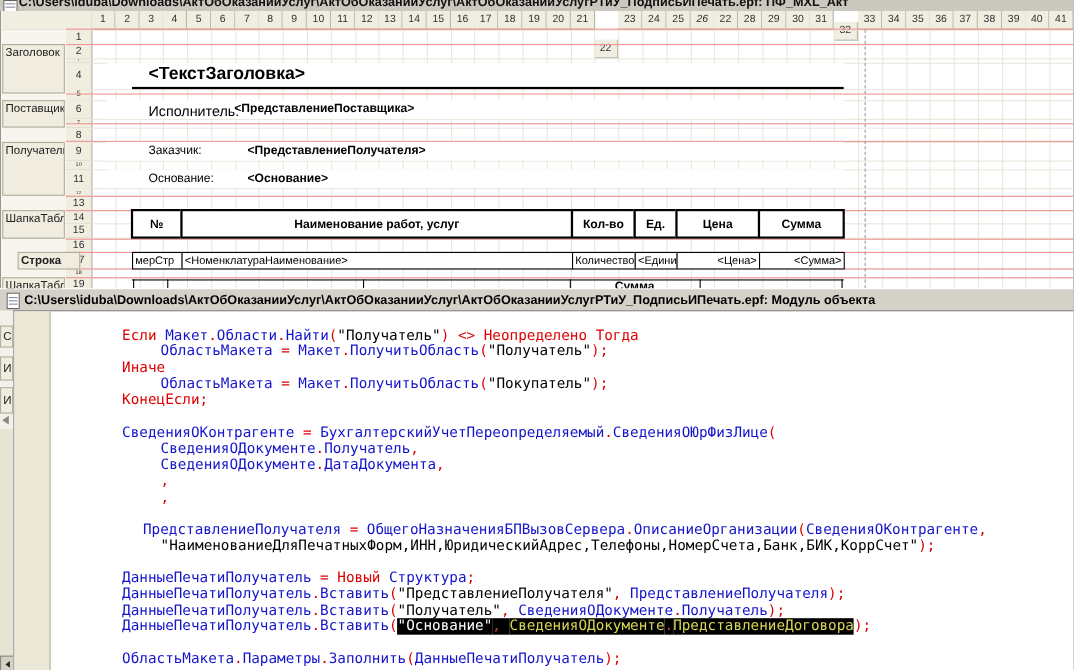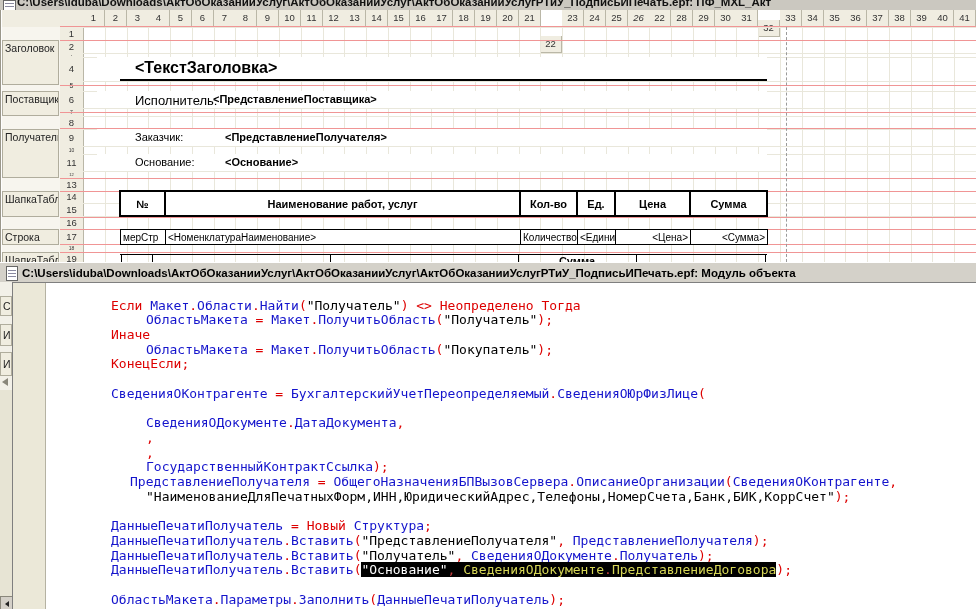--- a/index.html
+++ b/index.html
@@ -197,21 +197,21 @@
       <div class="abs redline" style="left: 60px; top: 168px; width: 916px;"></div>
       <div class="abs redline" style="left: 60px; top: 181px; width: 916px;"></div>
       <div class="abs redline" style="left: 60px; top: 207px; width: 916px;"></div>
       <div class="abs redline" style="left: 60px; top: 219px; width: 916px;"></div>
       <div class="abs redline" style="left: 60px; top: 234px; width: 916px;"></div>
       <div class="abs redline" style="left: 60px; top: 242px; width: 916px;"></div>
       <div class="abs areabox" style="left: 2px; top: 30px; width: 57px; height: 45px;">Заголовок</div>
       <div class="abs areabox" style="left: 2px; top: 81px; width: 57px; height: 25px;">Поставщик</div>
       <div class="abs areabox" style="left: 2px; top: 119px; width: 57px; height: 49px;">Получатель</div>
       <div class="abs areabox" style="left: 2px; top: 181px; width: 57px; height: 26px;">ШапкаТабли</div>
-      <div class="abs areabox" style="left: 2px; top: 219px; width: 57px; height: 16px;">Строка</div>
+      <div class="abs areabox" style="left: 16px; top: 219px; width: 57px; height: 16px; font-weight: bold;">Строка</div>
       <div class="abs areabox" style="left: 2px; top: 242px; width: 57px; height: 13px;">ШапкаТабли</div>
       <div class="abs underline" style="left: 120px; top: 69px; width: 647px; height: 2px;"></div>
       <div class="abs item b" style="left: 135px; top: 49px; font-size: 16px;">&lt;ТекстЗаголовка&gt;</div>
       <div class="abs item" style="left: 135px; top: 83px; font-size: 13px;">Исполнитель:</div>
       <div class="abs item b" style="left: 213px; top: 83px; font-size: 11px;">&lt;ПредставлениеПоставщика&gt;</div>
       <div class="abs item" style="left: 135px; top: 121px; font-size: 11px;">Заказчик:</div>
       <div class="abs item b" style="left: 225px; top: 121px; font-size: 11px;">&lt;ПредставлениеПолучателя&gt;</div>
       <div class="abs item" style="left: 135px; top: 146px; font-size: 11px;">Основание:</div>
       <div class="abs item b" style="left: 225px; top: 146px; font-size: 11px;">&lt;Основание&gt;</div>
       <div class="abs thcell" style="left: 119px; top: 180px; width: 47px; height: 27px;">№</div>
@@ -249,24 +249,24 @@
   <div id="codewin" class="abs" style="left:12px;top:282px;width:964px;height:327px;overflow:hidden;">
     <div id="gutter" class="abs" style="left:0;top:0;width:32px;height:327px;"></div>
     <div id="codelines" class="abs" style="left:0;top:0;width:964px;height:327px;">
         <div class="code-line" style="left: 98px; top: 15.6px;"><span class="ck">Если </span><span class="ci">Макет</span><span class="ck">.</span><span class="ci">Области</span><span class="ck">.</span><span class="ci">Найти</span><span class="ck">(</span><span class="cs">"Получатель"</span><span class="ck">) &lt;&gt; Неопределено Тогда</span></div>
         <div class="code-line" style="left: 133px; top: 30.3px;"><span class="ci">ОбластьМакета</span><span class="ck"> = </span><span class="ci">Макет</span><span class="ck">.</span><span class="ci">ПолучитьОбласть</span><span class="ck">(</span><span class="cs">"Получатель"</span><span class="ck">);</span></div>
         <div class="code-line" style="left: 98px; top: 45px;"><span class="ck">Иначе</span></div>
         <div class="code-line" style="left: 133px; top: 59.7px;"><span class="ci">ОбластьМакета</span><span class="ck"> = </span><span class="ci">Макет</span><span class="ck">.</span><span class="ci">ПолучитьОбласть</span><span class="ck">(</span><span class="cs">"Покупатель"</span><span class="ck">);</span></div>
         <div class="code-line" style="left: 98px; top: 74.4px;"><span class="ck">КонецЕсли;</span></div>
         <div class="code-line" style="left: 98px; top: 89.1px;"></div>
         <div class="code-line" style="left: 98px; top: 103.8px;"><span class="ci">СведенияОКонтрагенте</span><span class="ck"> = </span><span class="ci">БухгалтерскийУчетПереопределяемый</span><span class="ck">.</span><span class="ci">СведенияОЮрФизЛице</span><span class="ck">(</span></div>
+        <div class="code-line" style="left: 133px; top: 118.5px;"><span class="ci">СведенияОДокументе</span><span class="ck">.</span><span class="ci">Получатель</span><span class="ck">,</span></div>
         <div class="code-line" style="left: 133px; top: 133.2px;"><span class="ci">СведенияОДокументе</span><span class="ck">.</span><span class="ci">ДатаДокумента</span><span class="ck">,</span></div>
         <div class="code-line" style="left: 133px; top: 147.9px;"><span class="ck">,</span></div>
         <div class="code-line" style="left: 133px; top: 162.6px;"><span class="ck">,</span></div>
-        <div class="code-line" style="left: 133px; top: 177.3px;"><span class="ci">ГосударственныйКонтрактСсылка</span><span class="ck">);</span></div>
         <div class="code-line" style="left: 98px; top: 192px; padding-left: 19px;"><span class="ci">ПредставлениеПолучателя</span><span class="ck"> = </span><span class="ci">ОбщегоНазначенияБПВызовСервера</span><span class="ck">.</span><span class="ci">ОписаниеОрганизации</span><span class="ck">(</span><span class="ci">СведенияОКонтрагенте</span><span class="ck">,</span></div>
         <div class="code-line" style="left: 133px; top: 206.7px;"><span class="cs">"НаименованиеДляПечатныхФорм,ИНН,ЮридическийАдрес,Телефоны,НомерСчета,Банк,БИК,КоррСчет"</span><span class="ck">);</span></div>
         <div class="code-line" style="left: 98px; top: 221.4px;"></div>
         <div class="code-line" style="left: 98px; top: 236.1px;"><span class="ci">ДанныеПечатиПолучатель</span><span class="ck"> = </span><span class="ck">Новый </span><span class="ci">Структура</span><span class="ck">;</span></div>
         <div class="code-line" style="left: 98px; top: 250.8px;"><span class="ci">ДанныеПечатиПолучатель</span><span class="ck">.</span><span class="ci">Вставить</span><span class="ck">(</span><span class="cs">"ПредставлениеПолучателя"</span><span class="ck">, </span><span class="ci">ПредставлениеПолучателя</span><span class="ck">);</span></div>
         <div class="code-line" style="left: 98px; top: 265.5px;"><span class="ci">ДанныеПечатиПолучатель</span><span class="ck">.</span><span class="ci">Вставить</span><span class="ck">(</span><span class="cs">"Получатель"</span><span class="ck">, </span><span class="ci">СведенияОДокументе</span><span class="ck">.</span><span class="ci">Получатель</span><span class="ck">);</span></div>
         <div class="code-line" style="left: 98px; top: 280.2px;"><span class="ci">ДанныеПечатиПолучатель</span><span class="ck">.</span><span class="ci">Вставить</span><span class="ck">(</span><span class="ss">"Основание"</span><span class="sp">, </span><span class="si">СведенияОДокументе</span><span class="sp">.</span><span class="si">ПредставлениеДоговора</span><span class="ck">);</span></div>
         <div class="code-line" style="left: 98px; top: 294.9px;"></div>
         <div class="code-line" style="left: 98px; top: 309.6px;"><span class="ci">ОбластьМакета</span><span class="ck">.</span><span class="ci">Параметры</span><span class="ck">.</span><span class="ci">Заполнить</span><span class="ck">(</span><span class="ci">ДанныеПечатиПолучатель</span><span class="ck">);</span></div>
       </div>

